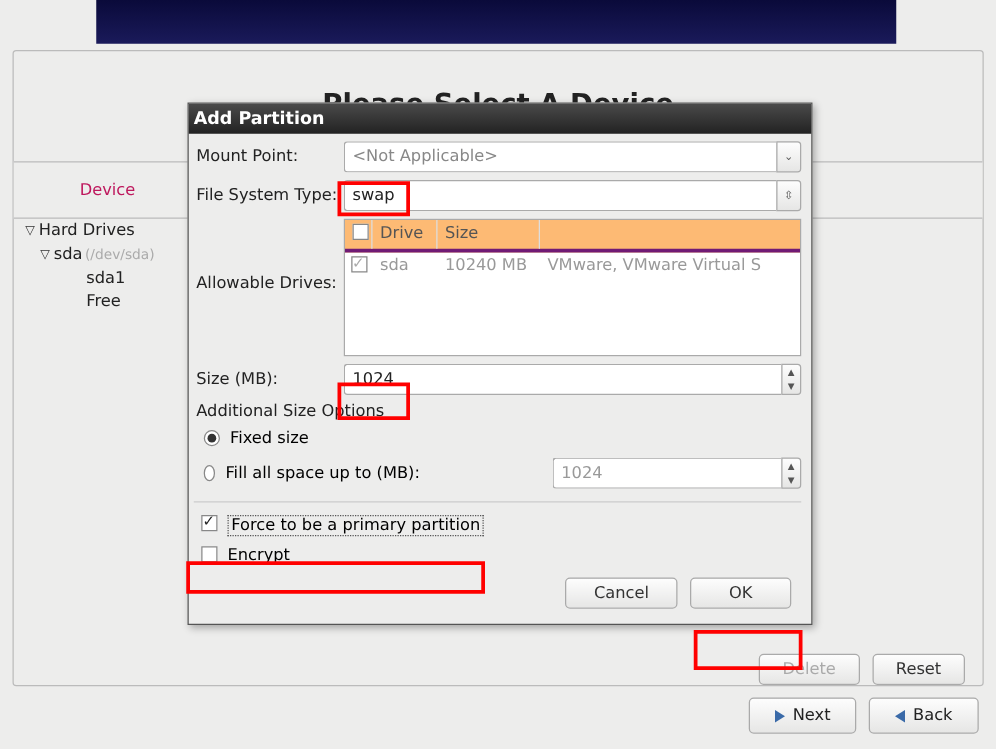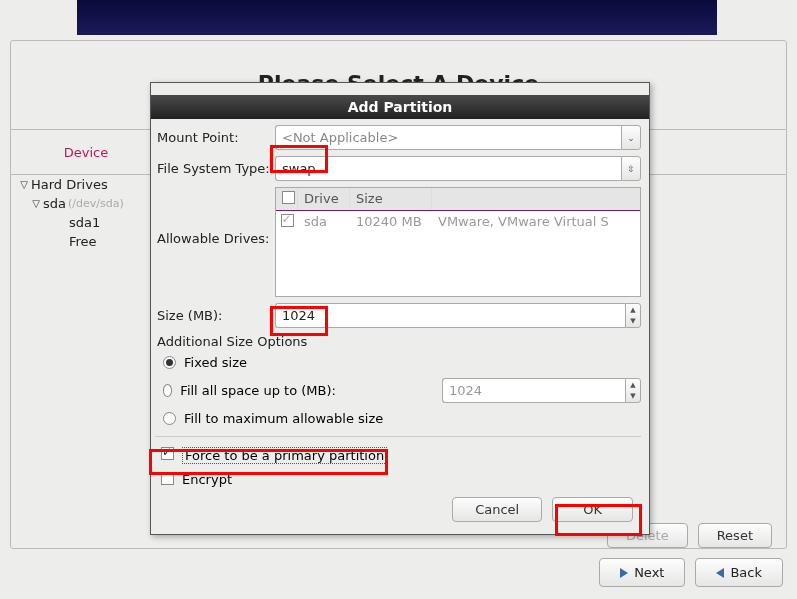--- a/index.html
+++ b/index.html
@@ -25,34 +25,34 @@
 .btn { background: linear-gradient(#fdfdfd,#e6e6e5); border: 1px solid #aaa; border-radius: 4px; padding: 4px 18px; color: #333; cursor: pointer; }
 .btn.disabled { color: #aaa; }
 
 .nav-bar { position: absolute; right: 14px; bottom: 12px; display: flex; gap: 10px; }
 .nav-btn { background: linear-gradient(#fdfdfd,#e6e6e5); border: 1px solid #aaa; border-radius: 4px; padding: 6px 20px; color: #222; cursor: pointer; display: flex; align-items: center; gap: 6px; }
 .arrow-left { width: 0; height: 0; border-top: 5px solid transparent; border-bottom: 5px solid transparent; border-right: 8px solid #3a6aa8; }
 .arrow-right { width: 0; height: 0; border-top: 5px solid transparent; border-bottom: 5px solid transparent; border-left: 8px solid #3a6aa8; }
 
 
 .dialog { position: absolute; left: 150px; top: 82px; width: 500px; background: #ededec; border: 1px solid #555; box-shadow: 2px 2px 6px rgba(0,0,0,0.3); }
-.dlg-title { background: linear-gradient(#4a4a4a,#222); color: #fff; font-weight: bold; text-align: center; padding: 4px; font-size: 14px; margin-top: 12px; }
+.dlg-title { background: linear-gradient(#4a4a4a,#222); color: #fff; font-weight: bold; padding: 4px; font-size: 14px; }
 .dlg-body { padding: 6px 8px 10px 4px; }
 
 .form-row { display: flex; align-items: center; margin-bottom: 6px; }
 .form-label { width: 120px; text-align: left; padding-left: 2px; color: #222; }
 
 .combo { flex: 1; display: flex; }
 .combo-input { flex: 1; background: #fff; border: 1px solid #aaa; border-right: none; border-top-left-radius: 3px; border-bottom-left-radius: 3px; padding: 4px 6px; color: #888; }
 .combo-input.active { color: #222; }
 .combo-btn { width: 20px; border: 1px solid #aaa; border-top-right-radius: 3px; border-bottom-right-radius: 3px; background: linear-gradient(#fdfdfd,#e6e6e5); display: flex; align-items: center; justify-content: center; }
 .combo-chev { font-size: 9px; color: #555; }
 
 .drives-box { flex: 1; height: 110px; border: 1px solid #aaa; background: #fff; }
-.drives-head { display: flex; border-bottom: 1px solid #701a75; background: #e5e5e5; }
+.drives-head { display: flex; border-bottom: 3px solid #701a75; background: #fdba74; }
 .drives-head div { padding: 3px 6px; color: #555; border-right: 1px solid #ddd; }
 .dh-cb { width: 22px; }
 .dh-drive { width: 52px; }
 .dh-size { width: 82px; }
 .dh-model { flex: 1; border-right: none; }
 .drives-row { display: flex; color: #999; padding: 3px 0; }
 .dr-cb { width: 22px; text-align: center; }
 .dr-drive { width: 52px; padding-left: 6px; }
 .dr-size { width: 82px; padding-left: 6px; }
 .dr-model { flex: 1; padding-left: 6px; }
@@ -193,24 +193,20 @@
       <span style="width:110px;"></span>
       <div class="spin" style="flex:0 0 180px;">
         <input type="text" disabled="" value="1024" style="">
         <div class="spin-btns">
             <div>▲</div>
             <div>▼</div>
           </div>
       </div>
     </div>
 
-    <div class="radio-row">
-      <span class="radio"></span>
-      <span>Fill to maximum allowable size</span>
-    </div>
 
     <div style="height:1px;background:#ccc;margin:6px 0;"></div>
 
     <div class="check-row">
       <span class="checkbox checked"></span>
       <span style="border:1px dotted #555;padding:0 2px;">Force to be a primary partition</span>
     </div>
 
     <div class="check-row">
       <span class="checkbox"></span>

